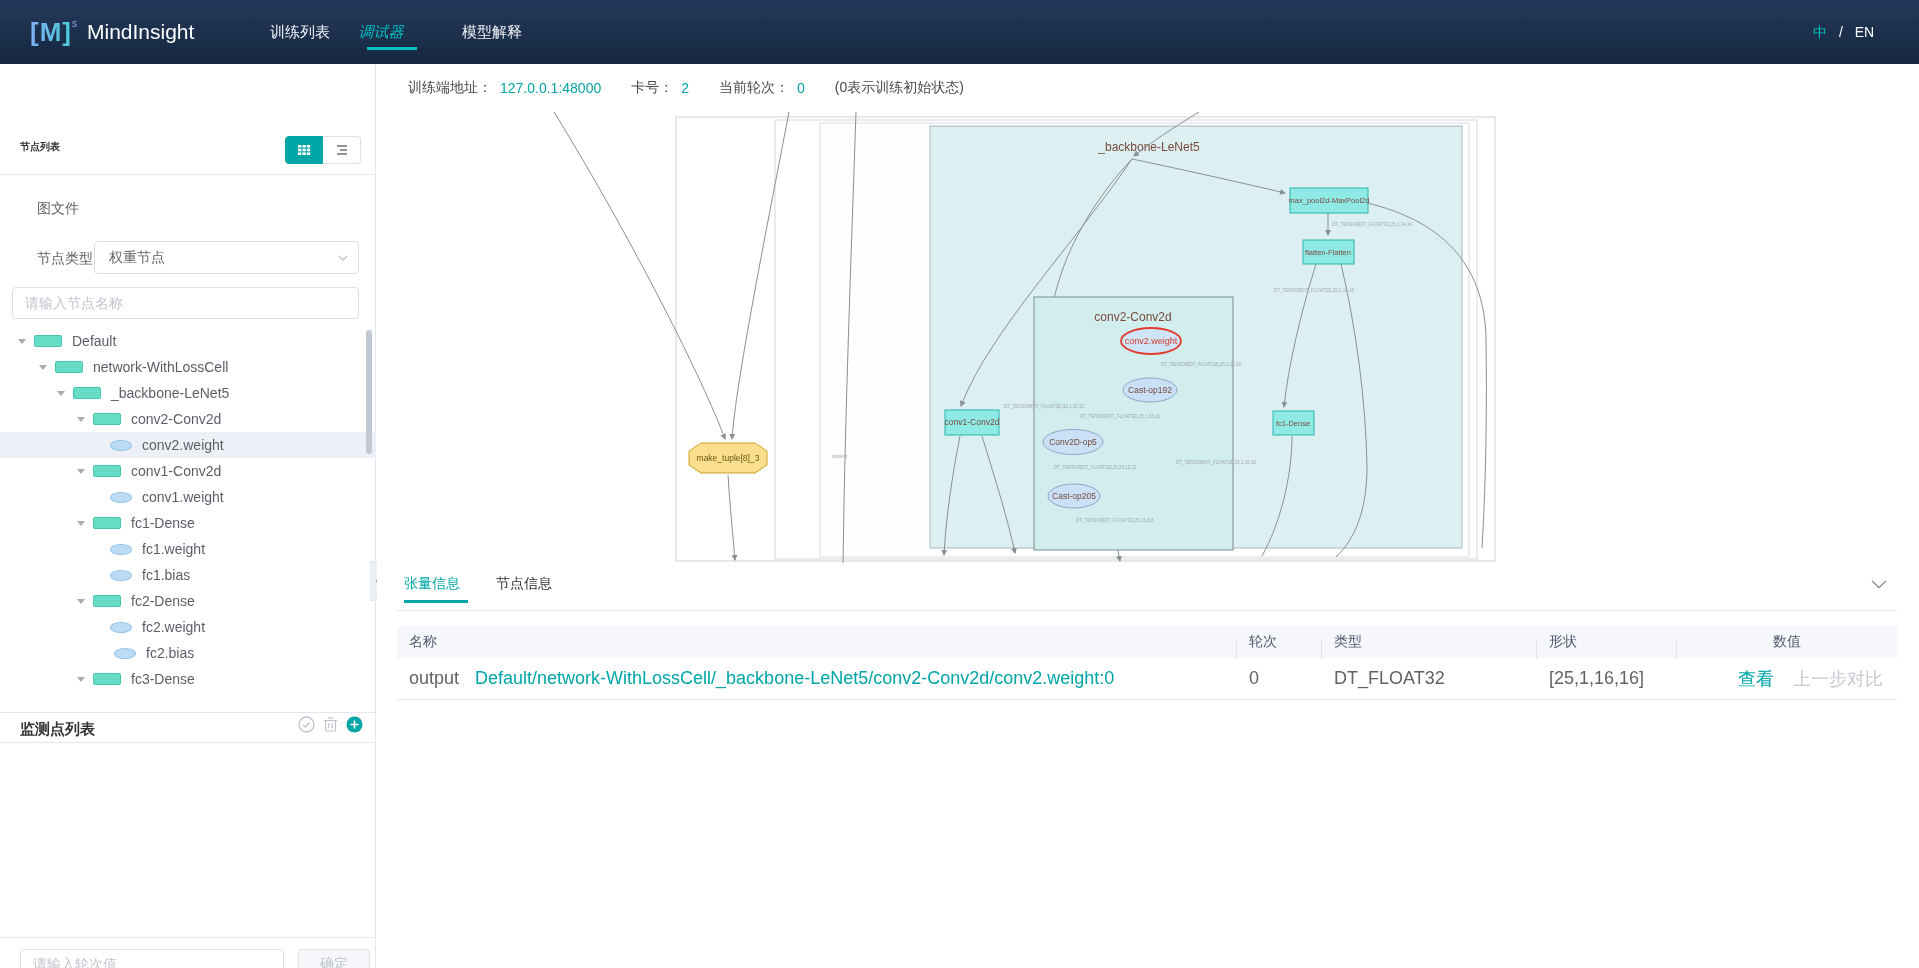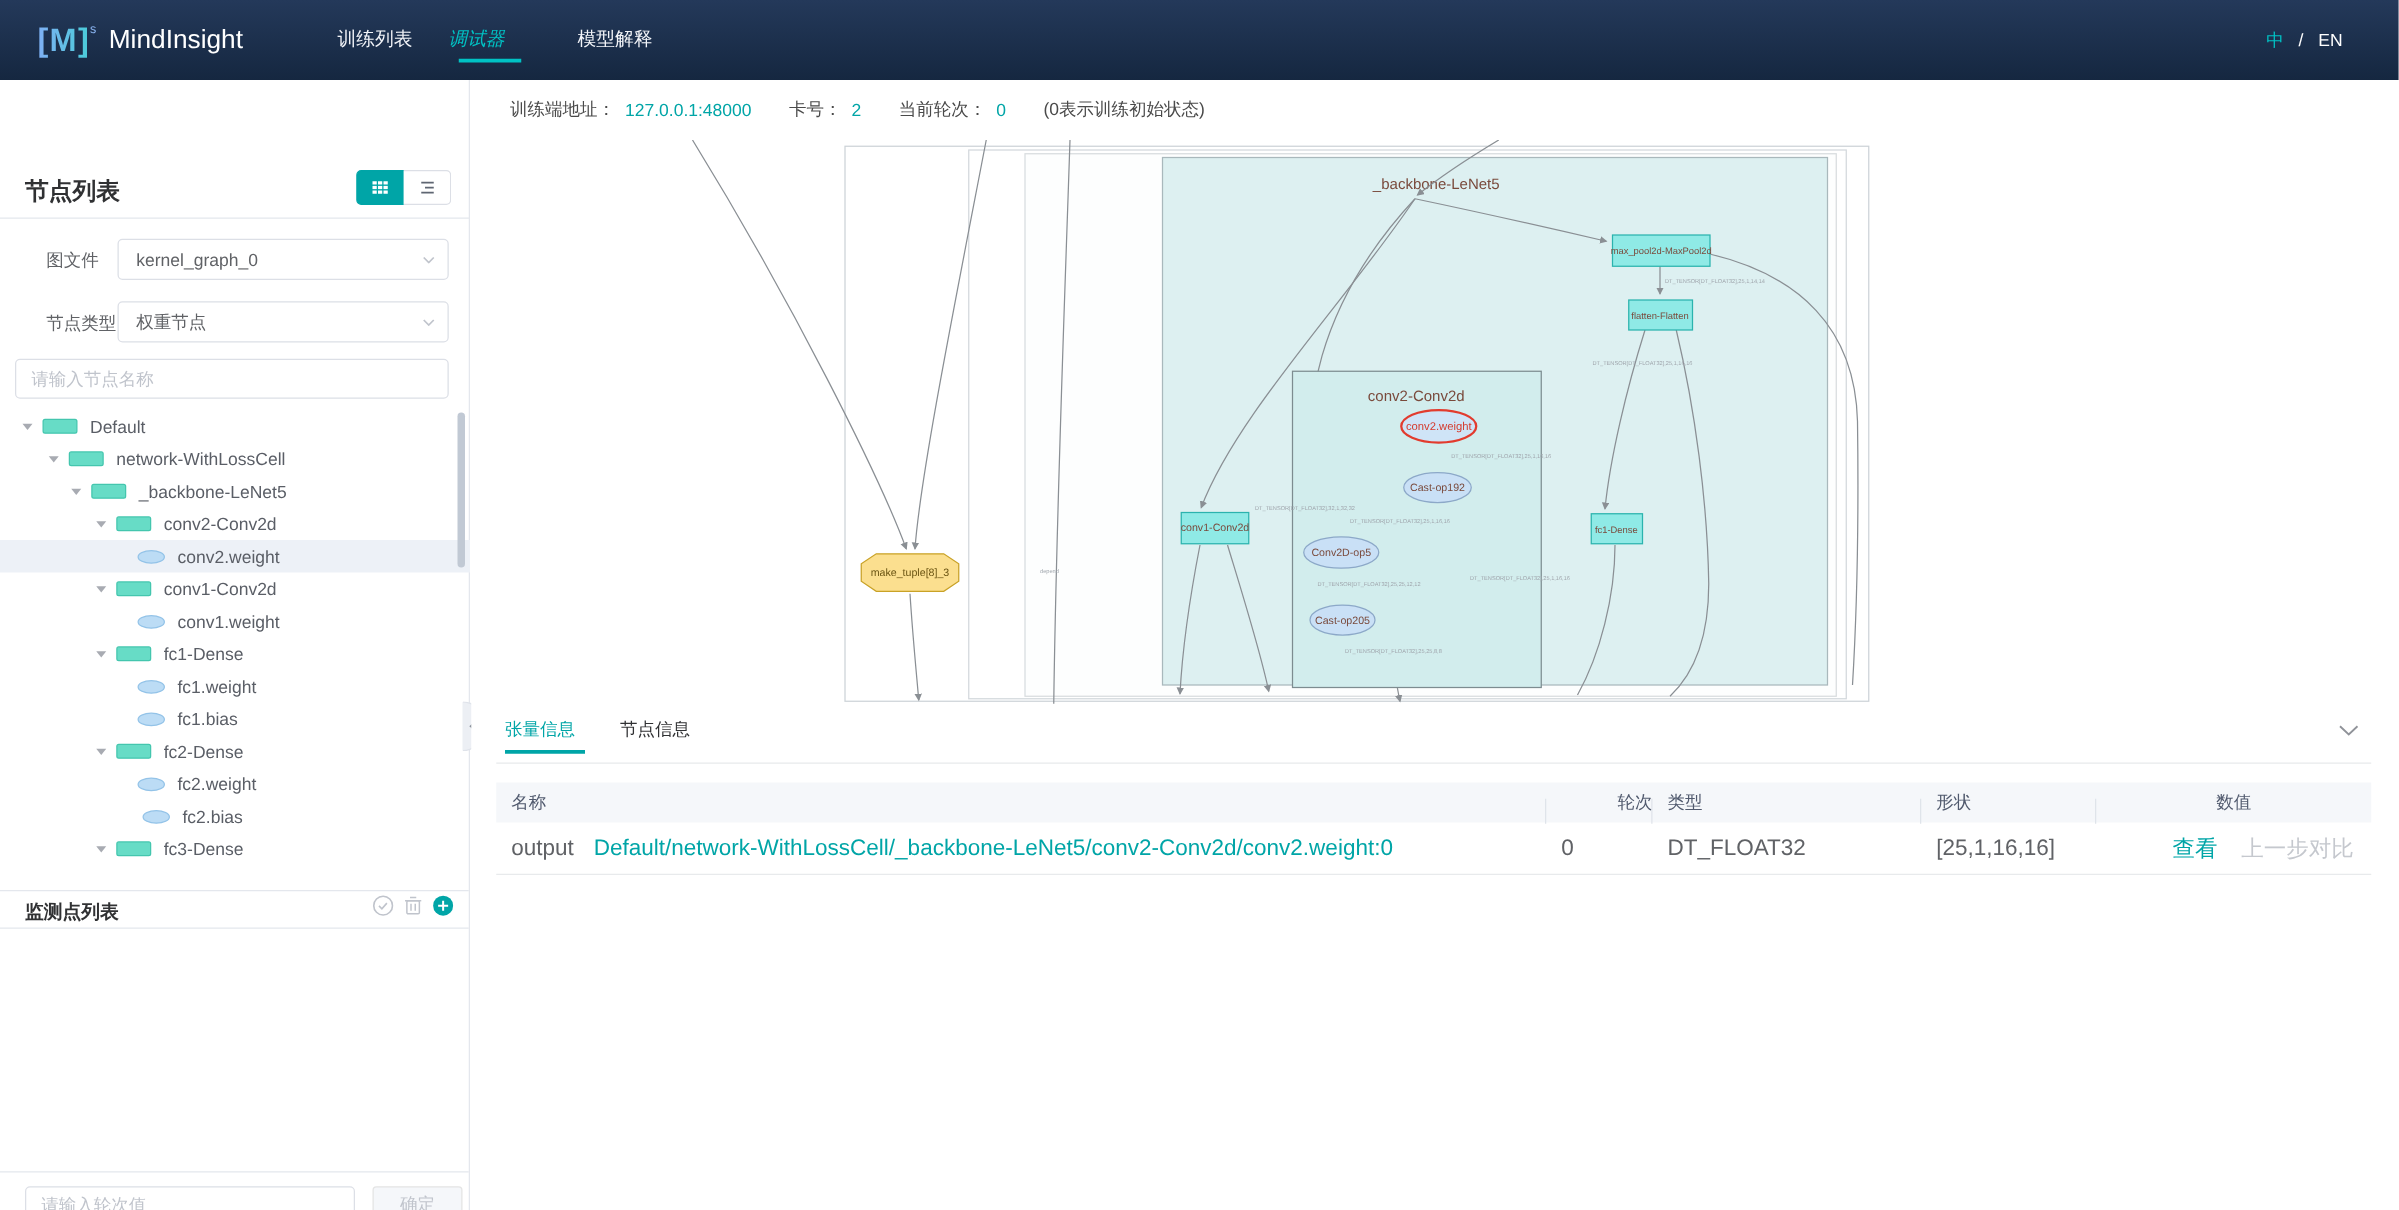--- a/index.html
+++ b/index.html
@@ -16,21 +16,21 @@
   .logo-s{font-size:10px;color:#8ab4f0;vertical-align:top;position:relative;top:-9px;}
   .logo-text{font-size:21px;color:#fff;margin-left:10px;font-weight:500;}
   .nav-item{top:0;height:64px;line-height:64px;font-size:15px;color:#f2f4f8;cursor:pointer;text-align:center;}
   .nav-item.active{color:#00c2c4;}
   .nav-underline{height:3px;background:#00c2c4;top:47px;}
   .lang{top:0;height:64px;line-height:64px;font-size:14px;color:#fff;}
   .lang .zh{color:#00c2c4;cursor:pointer;}
   .lang .en{color:#fff;cursor:pointer;}
   
   .sidebar{left:0;top:64px;width:376px;height:904px;background:#fff;border-right:1px solid #e4e7ed;box-sizing:border-box;}
-  .side-title{left:20px;top:76px;font-size:19px;font-weight:bold;color:#303133;}
+  .side-title{left:20px;top:76px;font-size:10px;font-weight:bold;color:#303133;}
   .hdr-border{left:0;top:110px;width:376px;height:1px;background:#e4e7ed;}
   .toggle-group{left:285px;top:72px;display:flex;}
   .tg-btn{width:38px;height:28px;display:flex;align-items:center;justify-content:center;box-sizing:border-box;cursor:pointer;}
   .tg-btn.on{background:#00a5a7;border:1px solid #00a5a7;border-radius:4px 0 0 4px;}
   .tg-btn.off{background:#fff;border:1px solid #dcdfe6;border-left:none;border-radius:0 4px 4px 0;}
   .frow-label{font-size:14px;color:#606266;}
   .select{border:1px solid #dcdfe6;border-radius:4px;background:#fff;display:flex;align-items:center;
       font-size:14px;color:#606266;box-sizing:border-box;padding:0 28px 0 14px;cursor:pointer;}
   .sel-caret{position:absolute;right:10px;top:50%;margin-top:-3px;}
   .search-input,.epoch-input{border:1px solid #dcdfe6;border-radius:4px;font-size:14px;color:#606266;
@@ -132,26 +132,20 @@
           <line x1="3" y1="4" x2="13" y2="4"></line>
           <line x1="6" y1="8" x2="13" y2="8"></line>
           <line x1="3" y1="12" x2="13" y2="12"></line>
         </g>
       </svg>
     </div>
   </div>
   <div class="abs hdr-border"></div>
 
   <div class="abs frow-label" style="left:37px;top:136px;">图文件</div>
-  <div class="abs select" style="left:94px;top:127px;width:265px;height:33px;">
-    <span>kernel_graph_0</span>
-    <svg class="sel-caret" width="10" height="6" viewBox="0 0 10 6">
-      <polyline points="1,1 5,5 9,1" fill="none" stroke="#c0c4cc" stroke-width="1.4"></polyline>
-    </svg>
-  </div>
 
   <div class="abs frow-label" style="left:37px;top:186px;">节点类型</div>
   <div class="abs select" style="left:94px;top:177px;width:265px;height:33px;">
     <span>权重节点</span>
     <svg class="sel-caret" width="10" height="6" viewBox="0 0 10 6">
       <polyline points="1,1 5,5 9,1" fill="none" stroke="#c0c4cc" stroke-width="1.4"></polyline>
     </svg>
   </div>
 
   <input class="abs search-input" style="left: 12px; top: 223px; width: 347px; height: 32px;" placeholder="请输入节点名称">
@@ -363,21 +357,21 @@
   <div class="abs tab active" style="left:27px;">张量信息</div>
   <div class="abs tab plain" style="left:119px;">节点信息</div>
   <div class="abs tab-underline" style="left:27px;"></div>
   <div class="abs tabs-border"></div>
   <svg class="abs" style="left:1494px;top:516px;" width="16" height="9" viewBox="0 0 16 9">
     <polyline points="1,1 8,7.5 15,1" fill="none" stroke="#909399" stroke-width="1.5"></polyline>
   </svg>
 
   <div class="abs thead">
     <div class="th" style="width:840px;"><span>名称</span><span class="vline"></span></div>
-    <div class="th" style="width:85px;text-align:right;"><span>轮次</span><span class="vline"></span></div>
+    <div class="th" style="width:85px;"><span>轮次</span><span class="vline"></span></div>
     <div class="th" style="width:215px;"><span>类型</span><span class="vline"></span></div>
     <div class="th" style="width:140px;"><span>形状</span><span class="vline"></span></div>
     <div class="th" style="width:220px;text-align:center;padding-left:0;"><span>数值</span></div>
   </div>
   <div class="abs trowdata">
     <div class="td" style="width:78px;">output</div>
     <div class="td link" style="width:762px;padding-left:0;">Default/network-WithLossCell/_backbone-LeNet5/conv2-Conv2d/conv2.weight:0</div>
     <div class="td" style="width:85px;">0</div>
     <div class="td" style="width:215px;">DT_FLOAT32</div>
     <div class="td" style="width:140px;">[25,1,16,16]</div>

